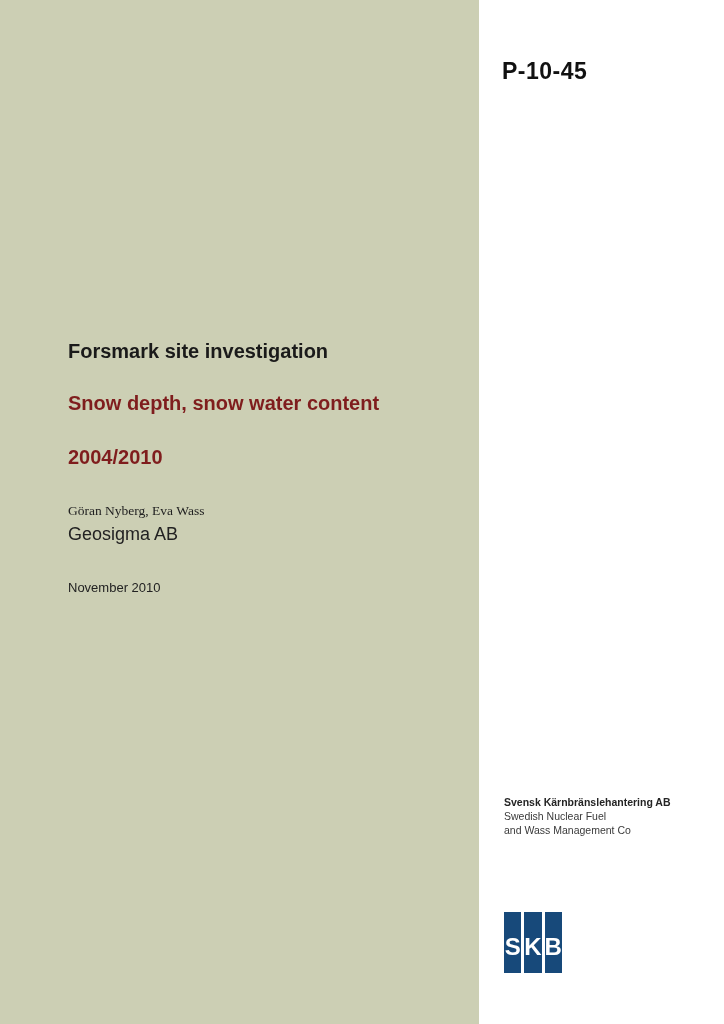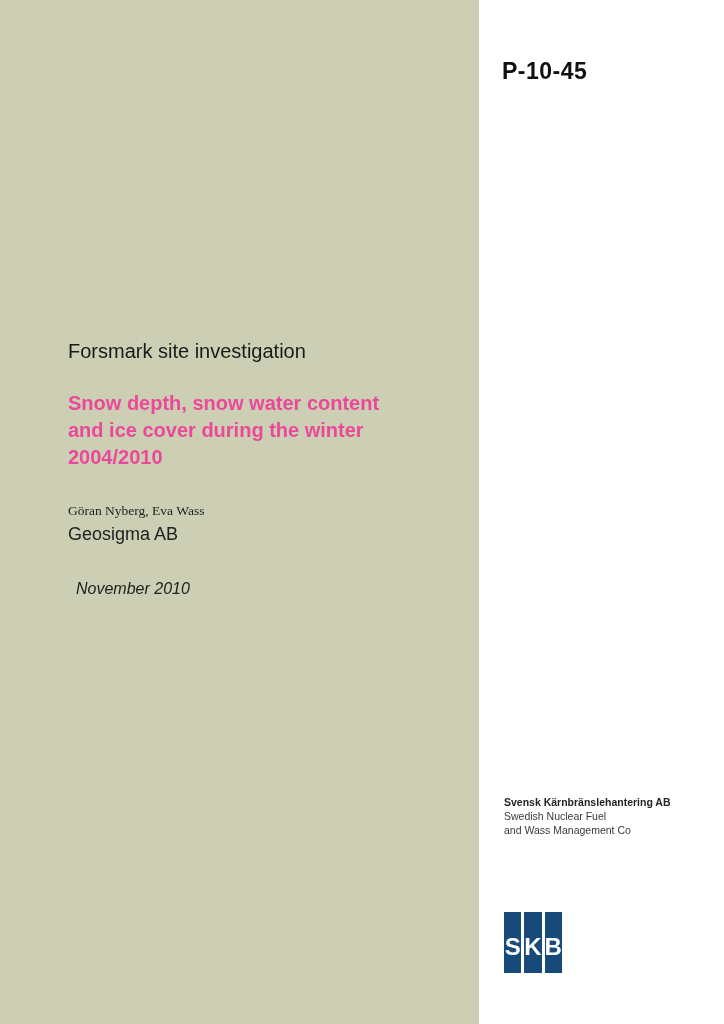--- a/index.html
+++ b/index.html
@@ -31,54 +31,53 @@
     font-size: 23px;
     font-weight: bold;
     color: #111111;
     letter-spacing: 0.5px;
   }
   .series-title {
     position: absolute;
     left: 68px;
     top: 340px;
     font-size: 20px;
-    font-weight: normal;
+    font-weight: bold;
     color: #1a1a1a;
   }
   .main-title {
     position: absolute;
     left: 68px;
     top: 390px;
     font-size: 20px;
     font-weight: bold;
-    color: #ec4899;
+    color: #7f1d1d;
     line-height: 27px;
   }
   .authors {
     position: absolute;
     left: 68px;
     top: 503px;
     font-size: 13.5px;
     color: #222222;
     font-family: Liberation Serif, serif;
   }
   .affiliation {
     position: absolute;
     left: 68px;
     top: 524px;
     font-size: 18px;
     color: #222222;
   }
   .report-date {
     position: absolute;
-    left: 76px;
+    left: 68px;
     top: 580px;
-    font-size: 16px;
+    font-size: 13px;
     color: #222222;
-    font-style: italic;
   }
   .publisher-block {
     position: absolute;
     left: 504px;
     top: 795px;
     font-size: 10.5px;
     line-height: 14px;
     color: #3a3a3a;
   }
   .publisher-block .bold-line {
@@ -121,21 +120,21 @@
 <div class="page">
 
   <div class="green-panel" style="background: rgb(204, 207, 180);"></div>
 
   <div class="report-number">P-10-45</div>
 
   <h1 class="series-title">Forsmark site investigation</h1>
 
   <h2 class="main-title">
     <span>Snow depth, snow water content</span><br>
-    <span>and ice cover during the winter</span><br>
+    <br>
     <span>2004/2010</span>
   </h2>
 
   <div class="authors">Göran Nyberg, Eva Wass</div>
 
   <div class="affiliation">Geosigma AB</div>
 
   <div class="report-date">November 2010</div>
 
   <div class="publisher-block">

